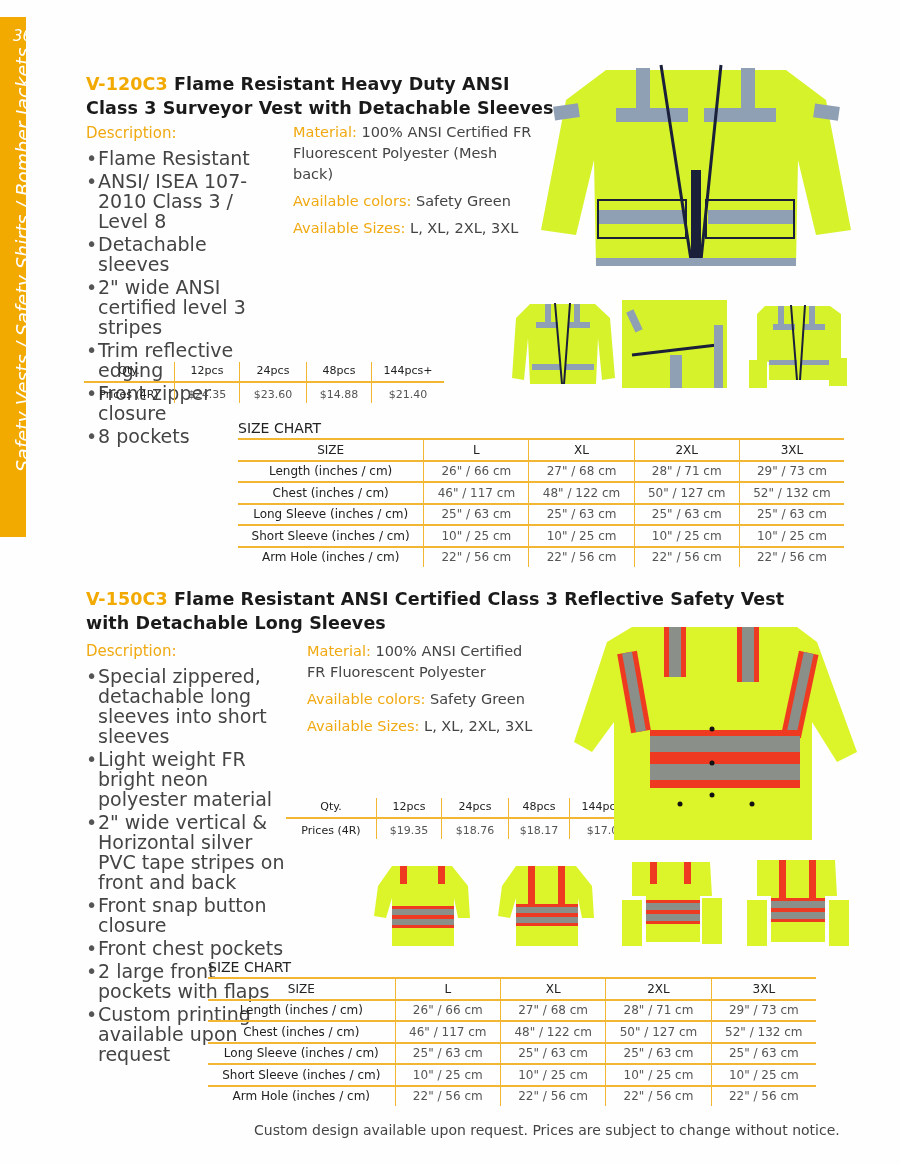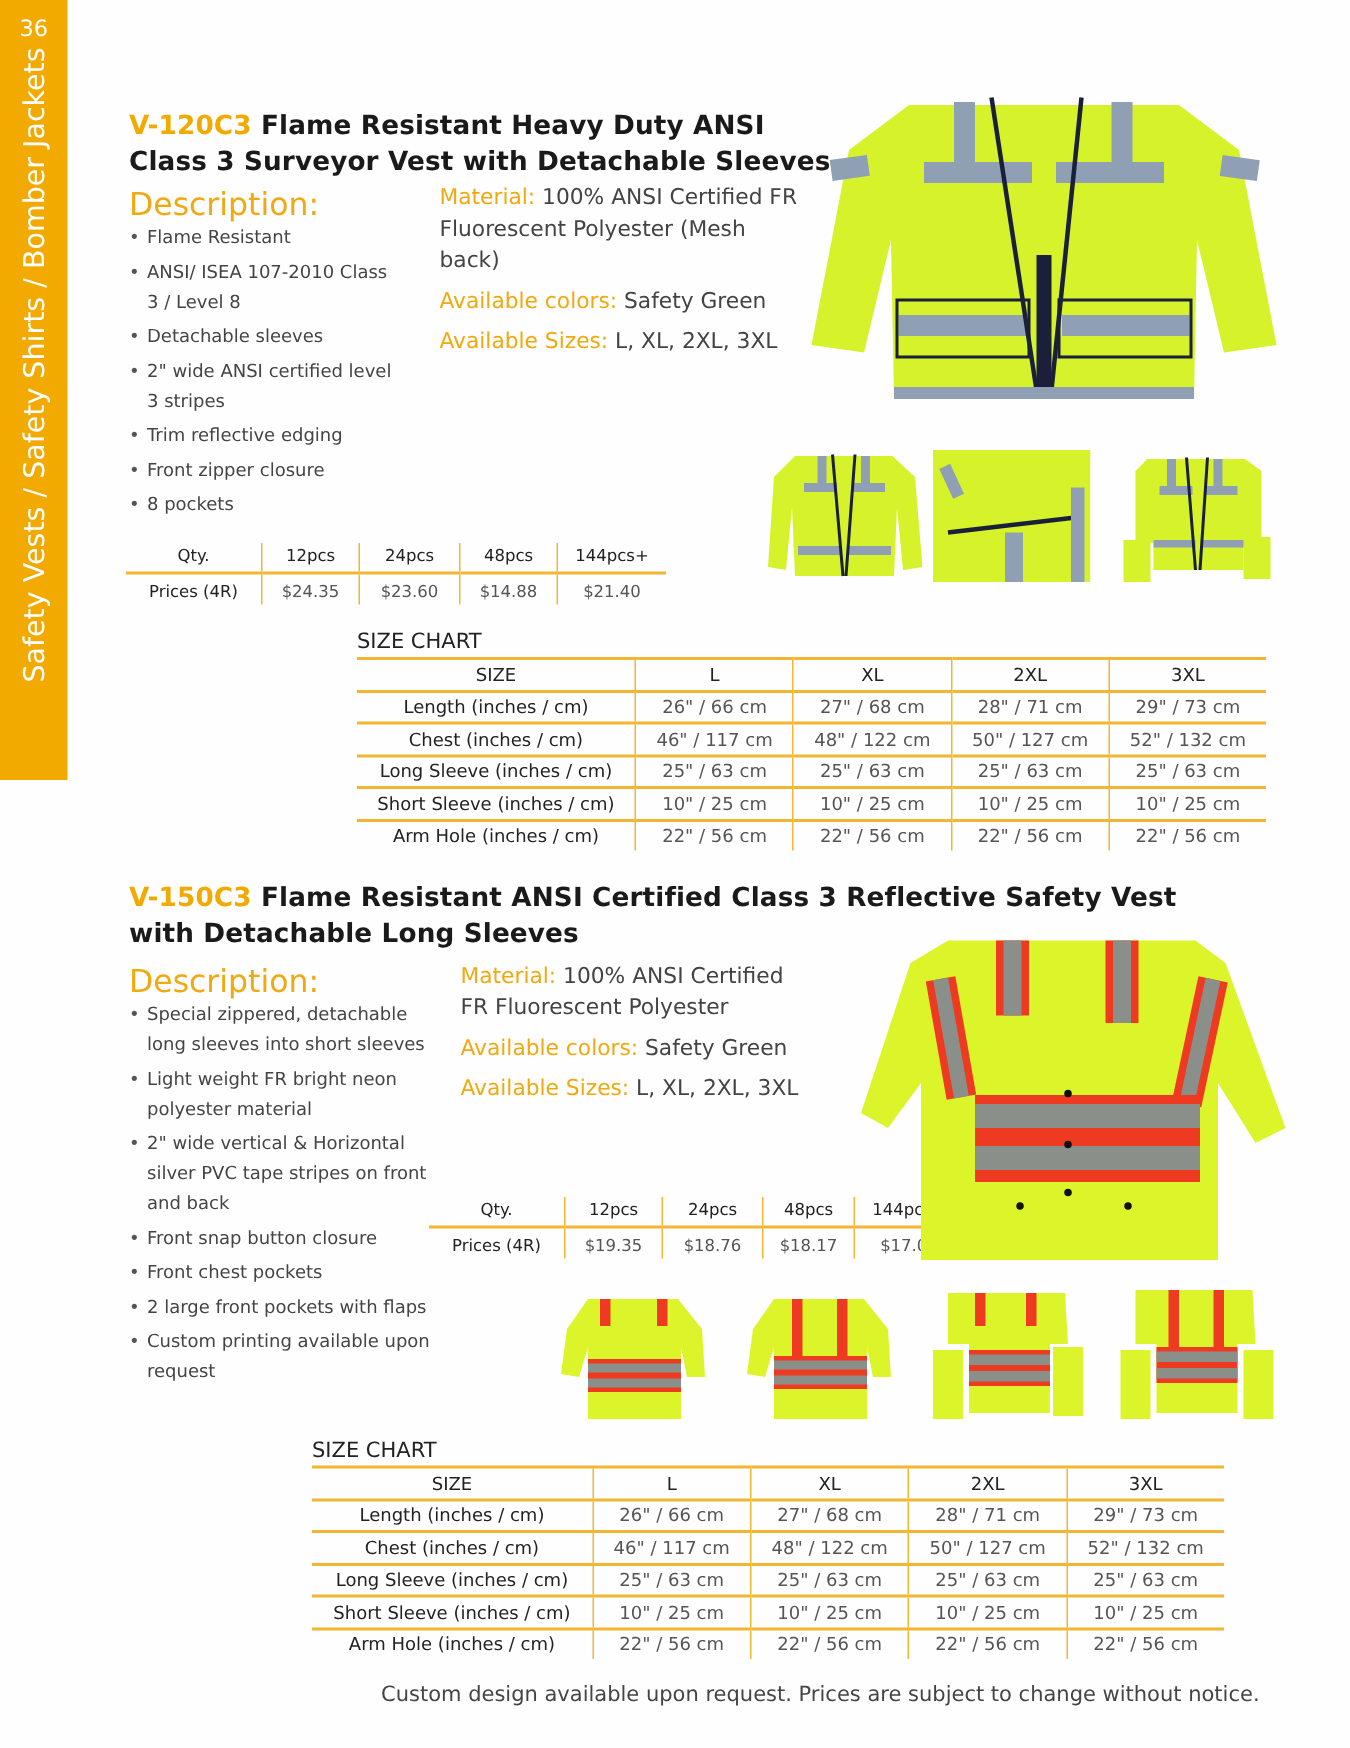--- a/index.html
+++ b/index.html
@@ -1,28 +1,28 @@
 <!DOCTYPE html>
 <html><head>
 <meta charset="utf-8">
 <style>
   html, body { margin:0; padding:0; }
   body { width:900px; height:1165px; background:#fefefe; position:relative; overflow:hidden;
          font-family:"DejaVu Sans", sans-serif; color:#333; }
-  .sidebar { position:absolute; left:0; top:0; width:45px; height:520px; background:#f2a900; }
+  .sidebar { position:absolute; left:0; top:17px; width:26px; height:520px; background:#f2a900;font-style:italic; }
   .page-num { position:absolute; left:0; top:10px; width:45px; text-align:center; color:#fff; font-size:15px; }
   .side-text { position:absolute; left:22px; top:470px; transform-origin:0 0; transform:rotate(-90deg);
                color:#fff; font-size:19px; white-space:nowrap; width:420px; }
   .side-text { left:12px; top:455px; }
   .title { position:absolute; left:86px; font-family:"DejaVu Sans", sans-serif; font-weight:bold; font-size:17.5px;
            color:#1a1a1a; line-height:24px; letter-spacing:0.1px; }
   .title .code { color:#f2a900; }
   .lbl { color:#f0a910; }
-  .desc-h { position:absolute; font-size:21px; color:#f0a910; }
-  ul.bul { position:absolute; margin:0; padding:0; list-style:none; font-size:12px; color:#444; }
+  .desc-h { position:absolute; font-size:15px; color:#f0a910; }
+  ul.bul { position:absolute; margin:0; padding:0; list-style:none; font-size:19px; color:#444; }
   ul.bul li { position:relative; padding-left:12px; line-height:20px; margin-bottom:3px; }
   ul.bul li::before { content:"•"; position:absolute; left:0; top:0; color:#555; }
   .spec { position:absolute; font-size:14.5px; color:#444; line-height:21px; }
   .spec p { margin:0 0 6px 0; }
   table.price { position:absolute; border-collapse:collapse; font-size:11px; color:#222; }
   table.price td { padding:2px 8px; text-align:center; white-space:nowrap; }
   table.price tr:first-child td { border-bottom:2px solid #f2b632; padding-bottom:4px; }
   table.price td + td { border-left:1.5px solid #f2b632; }
   table.price tr:nth-child(2) td { padding-top:5px; color:#555; }
   table.price tr:nth-child(2) td:first-child { color:#222;margin-left:20px; }

